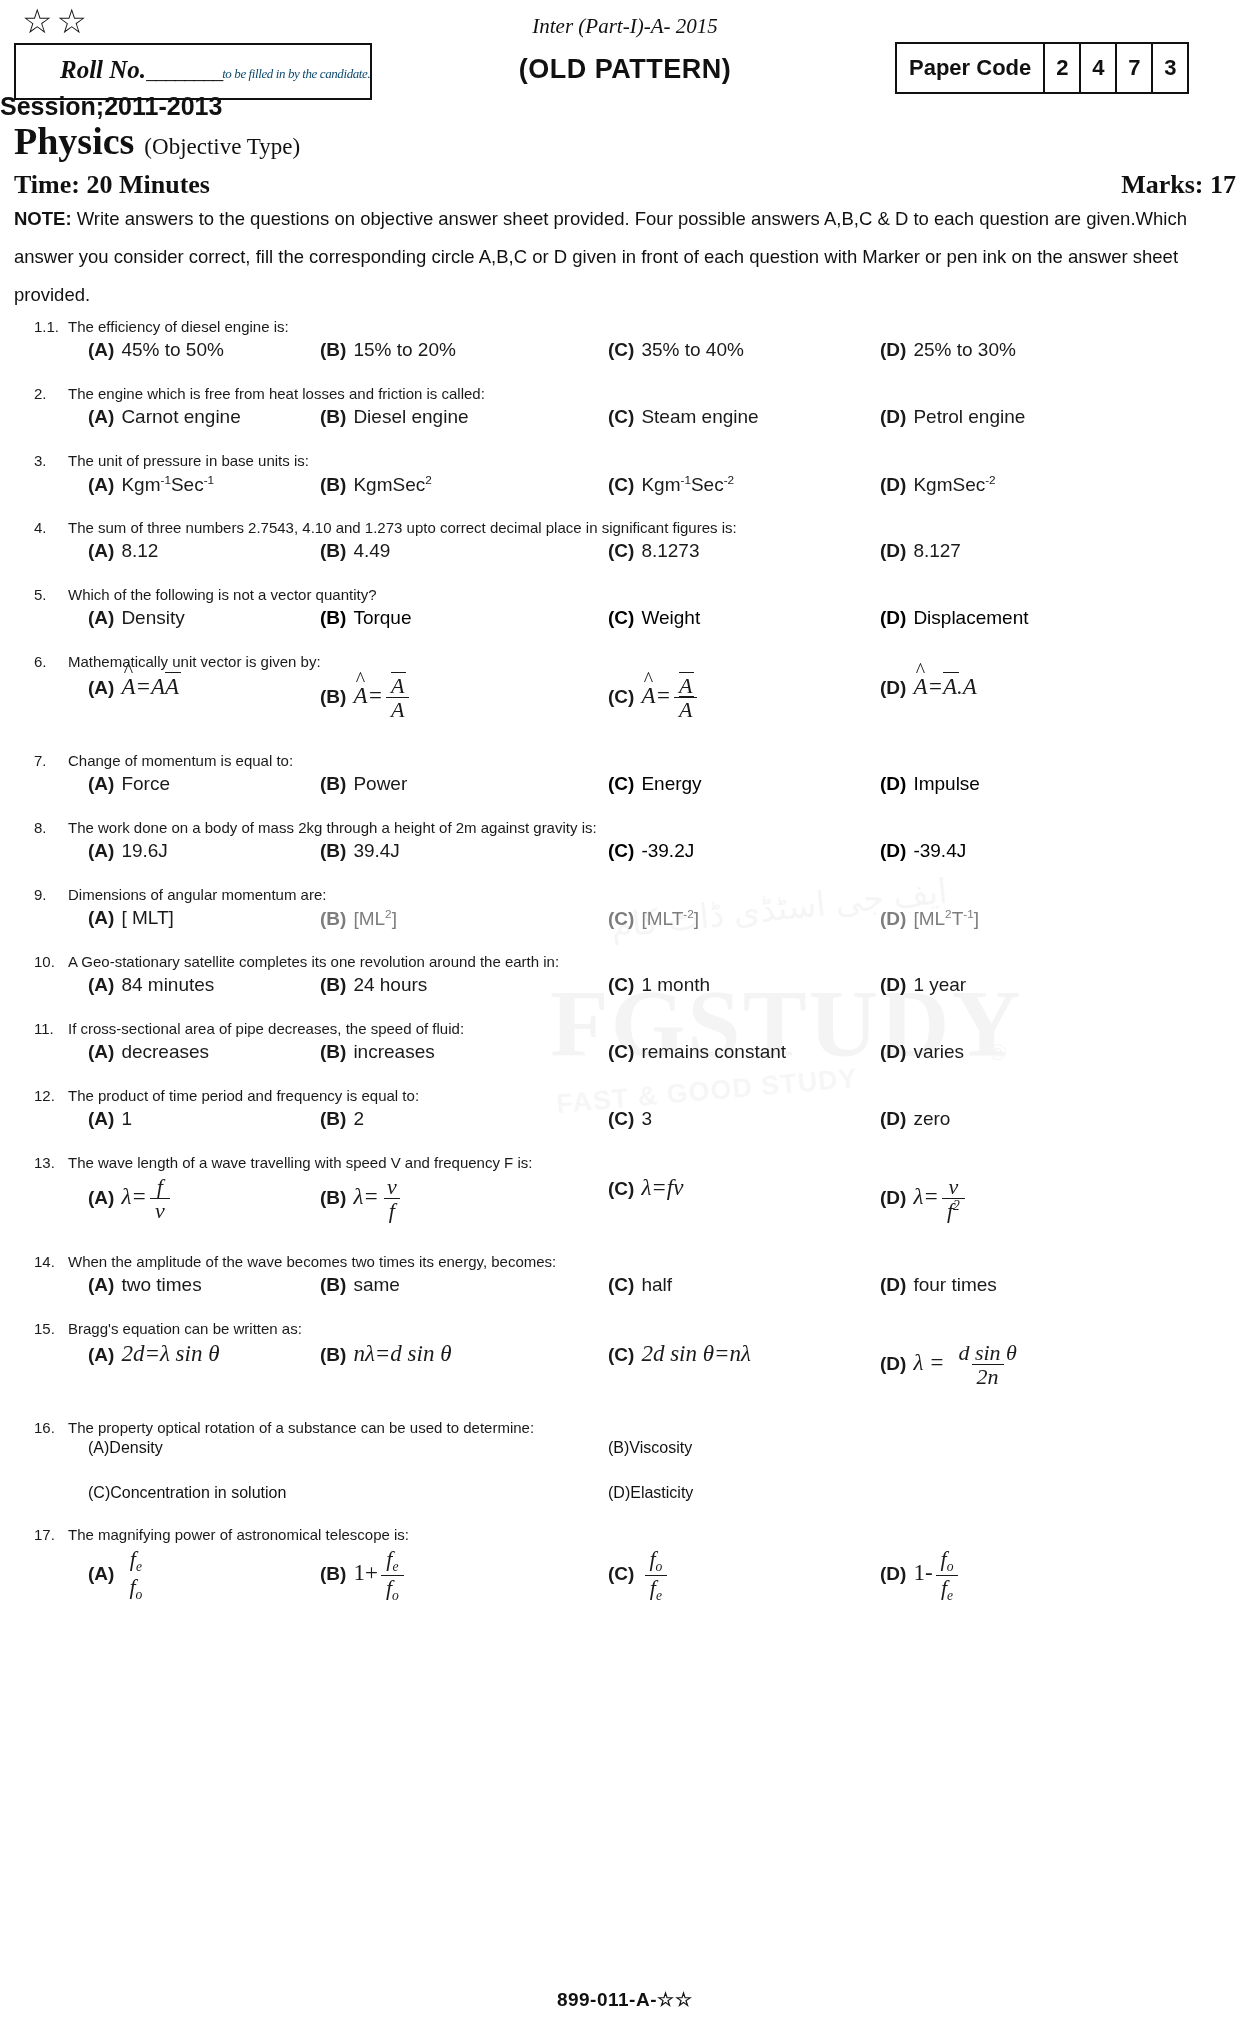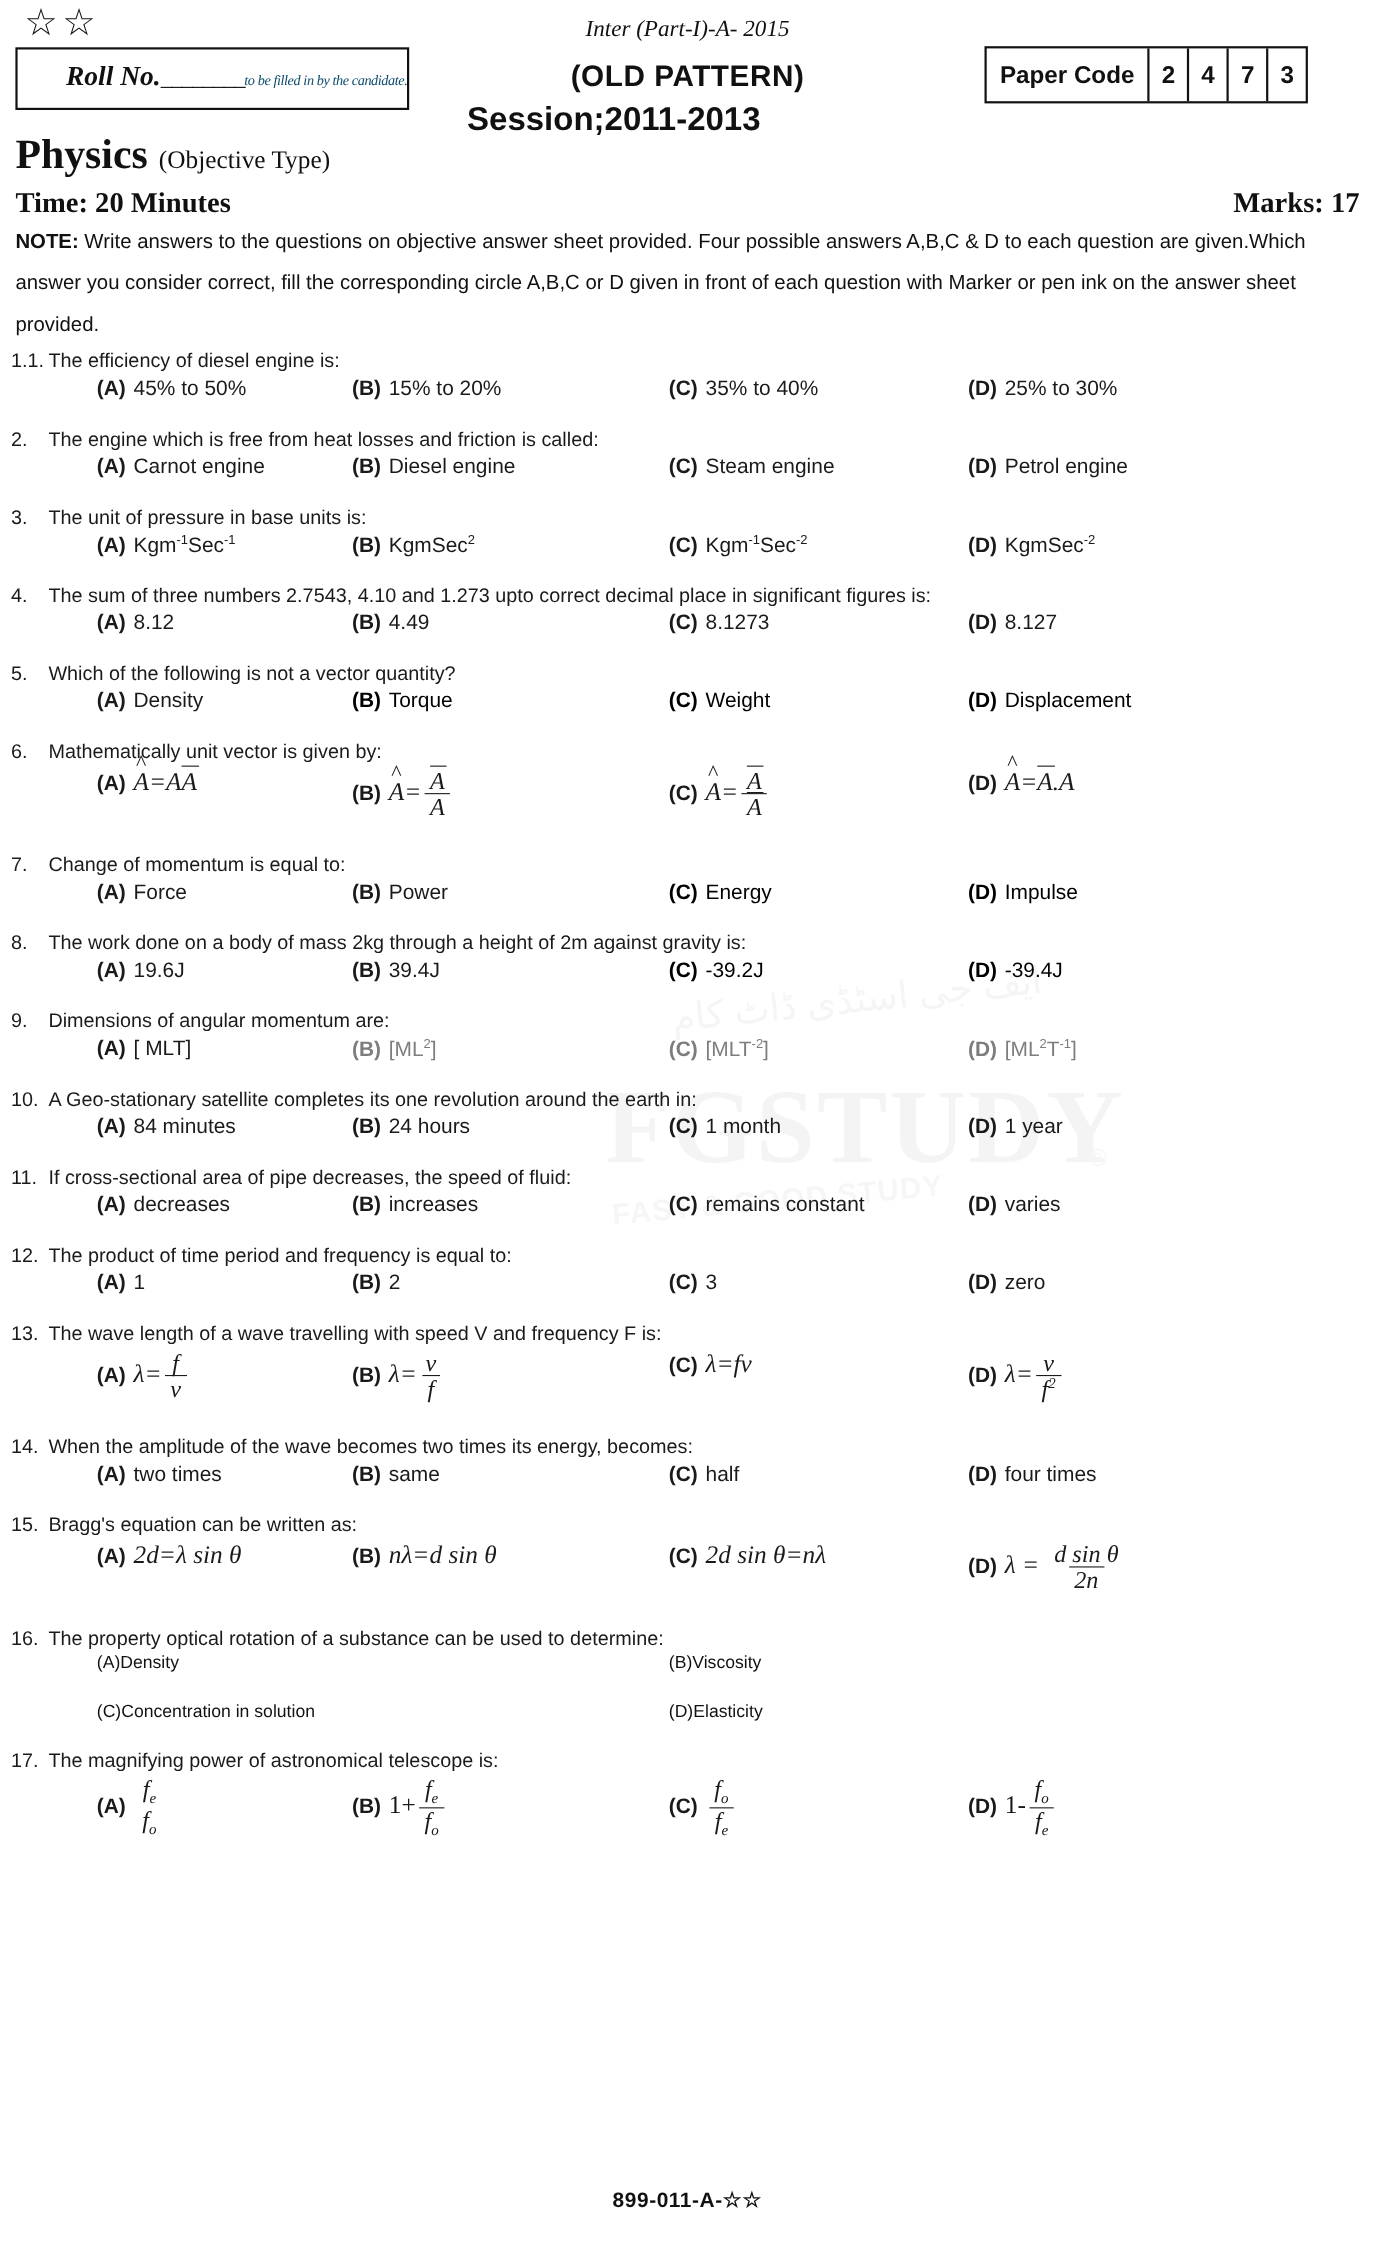--- a/index.html
+++ b/index.html
@@ -147,24 +147,24 @@
     font-size: 27px;
     letter-spacing: 0.5px;
     color: #111;
     z-index: 3;
   }
   .session {
     position: absolute;
     left: 0;
     top: 92px;
     width: 1116px;
-    text-align: center;
-    font-family: "Liberation Sans", sans-serif;
-    font-weight: bold;
-    font-size: 30px;
+    text-align: left;
+    font-family: "Liberation Sans", sans-serif;
+    font-weight: bold;
+    font-size: 25px;
     color: #111;
     z-index: 3;
   }
 
   .papercode {
     position: absolute;
     left: 895px;
     top: 42px;
     height: 52px;
     display: flex;
@@ -248,23 +248,23 @@
   .questions {
     position: absolute;
     left: 0;
     top: 318px;
     width: 1250px;
     z-index: 2;
   }
   .q-block { position: relative; }
   .q-text {
     font-family: "Liberation Sans", sans-serif;
-    font-size: 18px;
+    font-size: 15px;
     color: #1a1a1a;
-    padding-left: 10px;
+    padding-left: 34px;
     white-space: nowrap;
   }
   .q-num {
     display: inline-block;
     min-width: 34px;
     text-align: left;
   }
   .opts {
     position: relative;
     height: 46px;

